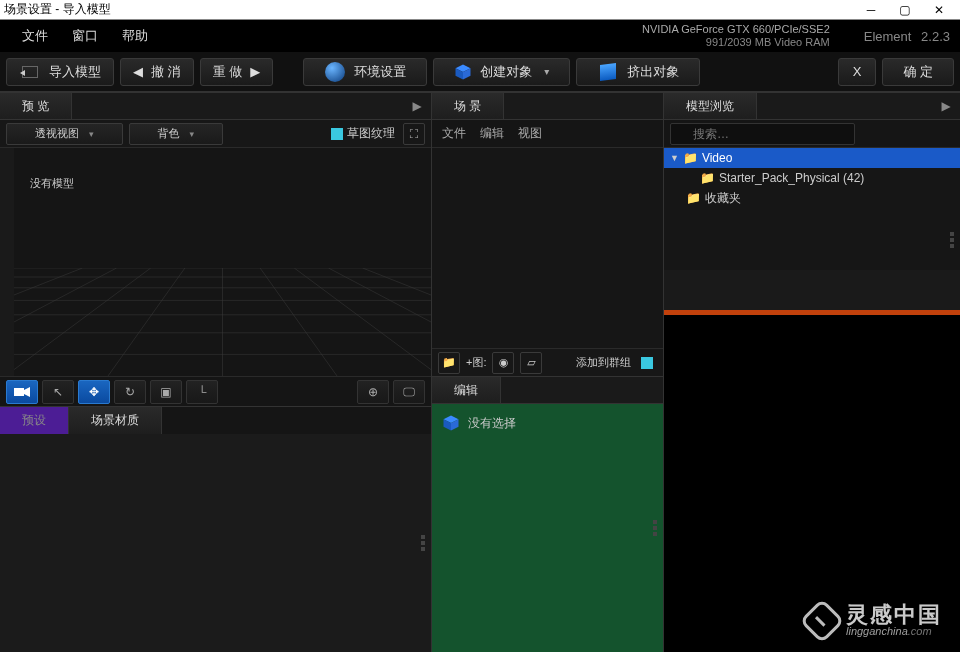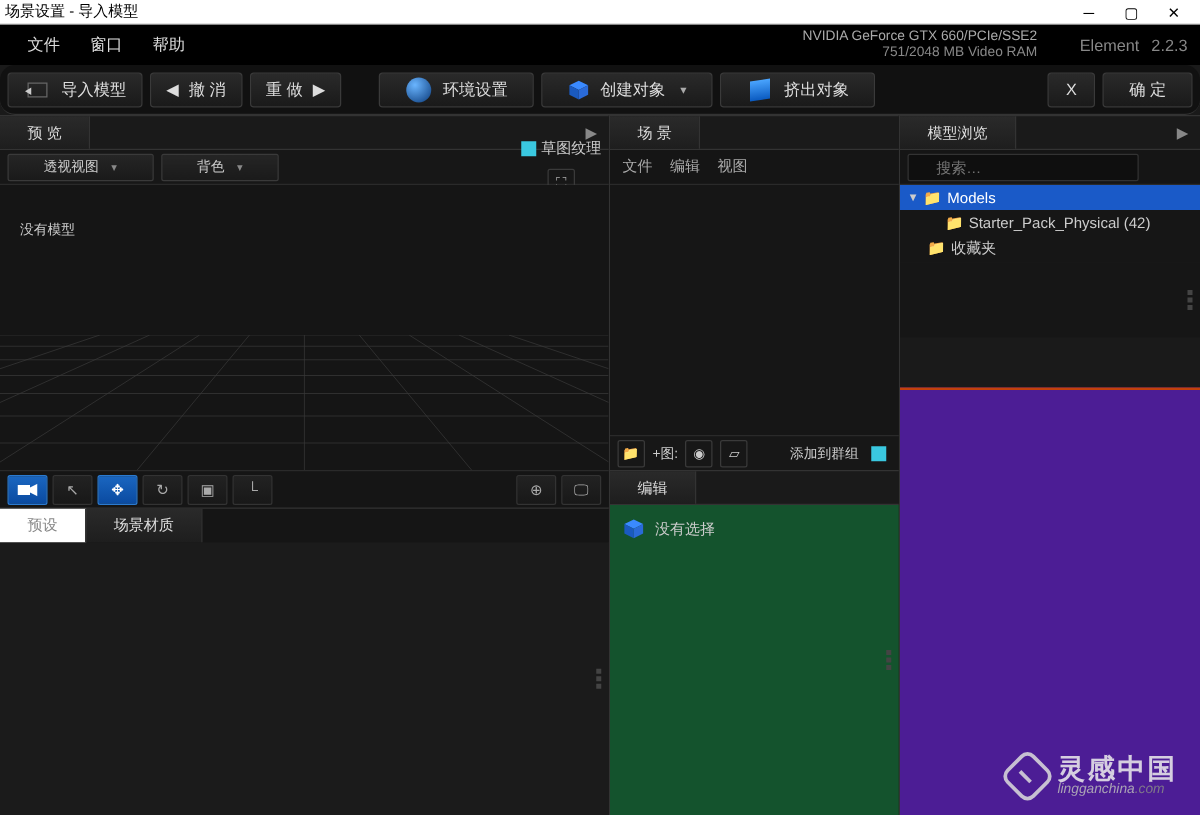--- a/index.html
+++ b/index.html
@@ -14,57 +14,57 @@
 
 .menubar { height: 32px; background: #000; display: flex; align-items: center; padding: 0 10px; font-size: 13px; }
 .menubar-item { padding: 4px 12px; cursor: pointer; color: #ddd; }
 .menubar-right { margin-left: auto; text-align: right; font-size: 11px; color: #aaa; line-height: 1.2; }
 .menubar-right .line1 { color: #aaa; margin-left: 36px; }
 .menubar-right .line2 { color: #888; }
 .menubar-version { margin-left: 28px; color: #aaa; font-size: 13px; }
 .menubar-version span { color: #888; margin-left: 6px; }
 
 
-.toolbar { height: 40px; background: #111; border-bottom: 1px solid #333; display: flex; align-items: center; padding: 0 6px; gap: 6px; border-radius: 12px; }
+.toolbar { height: 40px; background: #111; border-bottom: 1px solid #333; display: flex; align-items: center; padding: 0 6px; gap: 6px; }
 .tbtn { height: 28px; background: linear-gradient(#2a2a2a,#1a1a1a); border: 1px solid #3a3a3a; border-radius: 3px; display: flex; align-items: center; justify-content: center; padding: 0 12px; cursor: pointer; color: #ddd; font-size: 13px; gap: 8px; }
 .tbtn.wide { padding: 0 20px; }
 .tbtn-icon { width: 22px; height: 22px; display: flex; align-items: center; justify-content: center; }
 .tbtn-drop::after { content: "▾"; margin-left: 4px; font-size: 10px; color: #aaa; }
 .toolbar-spacer { flex: 1; }
 
 
 .ico-import { border:1px solid #666; width:16px; height:12px; position:relative; }
 .ico-import::before { content:""; position:absolute; left:-3px; top:3px; width:0; height:0; border-top:3px solid transparent; border-bottom:3px solid transparent; border-right:5px solid #ccc; }
 .ico-globe { width:20px; height:20px; border-radius:50%; background: radial-gradient(circle at 35% 30%, #6ab5ff, #0a3a7a); }
 .ico-extrude { width:16px; height:16px; background:linear-gradient(#4aa5ff,#0a5ac0); transform: skewY(-8deg); }
 .ico-cube3d { width:18px; height:18px; position:relative; }
 .ico-cube3d svg { width:18px; height:18px; }
 
 
 .main { display: flex; height: calc(652px - 20px - 32px - 40px); }
-.col-left { width: 488px; border-right: 1px solid #333; display:flex; flex-direction:column; }
+.col-left { width: 432px; border-right: 1px solid #333; display:flex; flex-direction:column; }
 .col-mid { width: 232px; border-right: 1px solid #333; display:flex; flex-direction:column; }
 .col-right { flex: 1; display:flex; flex-direction:column; }
 
 
 .panel-head { height: 28px; background: #1a1a1a; border-top:1px solid #333; border-bottom: 1px solid #333; display: flex; align-items: stretch; }
 .panel-tab { padding: 0 22px; display:flex; align-items:center; background: linear-gradient(#2a2a2a,#1e1e1e); border-right:1px solid #333; font-size:12px; color:#ddd; cursor:pointer; }
-.panel-tab.inactive { background:#ffffff; color:#888; }
+.panel-tab.inactive { background:#4c1d95; color:#888; }
 .panel-head-expand { margin-left:auto; width:28px; display:flex; align-items:center; justify-content:center; cursor:pointer; color:#888; }
 
 
 .preview-sub { height: 28px; display:flex; align-items:center; padding: 0 6px; gap: 6px; background:#171717; border-bottom:1px solid #2a2a2a; }
 .select-btn { height:22px; padding:0 28px; background: linear-gradient(#252525,#1a1a1a); border:1px solid #3a3a3a; border-radius:2px; display:flex; align-items:center; gap:6px; cursor:pointer; font-size:11px; color:#ccc; }
 .select-btn::after { content:"▾"; font-size:9px; color:#888; margin-left:4px; }
-.preview-sub-right { margin-left:auto; display:flex; align-items:center; gap:8px;flex-direction:column; }
+.preview-sub-right { margin-left:auto; display:flex; align-items:center; gap:8px; }
 .chk { width:12px; height:12px; background:#3ac8e0; display:inline-block; margin-right:4px; }
 .sq-btn { width:22px; height:22px; display:flex; align-items:center; justify-content:center; border:1px solid #3a3a3a; border-radius:2px; cursor:pointer; color:#aaa; }
 
 
-.viewport { position:relative; flex: 0 0 228px; background:#151515; overflow:hidden; }
+.viewport { position:relative; flex: 0 0 228px; background:#151515; overflow:hidden;margin-left:14px; }
 .viewport-label { position:absolute; top:28px; left:16px; color:#ccc; font-size:11px; }
 .grid3d { position:absolute; top:120px; left:0; right:0; bottom:0; overflow:hidden; }
 .grid3d svg { width:100%; height:100%; }
 
 
 .toolrow { height:30px; display:flex; align-items:center; gap:4px; padding:0 6px; background:#151515; border-top:1px solid #2a2a2a; }
 .toolrow .sq { width:32px; height:24px; background: linear-gradient(#222,#181818); border:1px solid #333; border-radius:2px; display:flex; align-items:center; justify-content:center; cursor:pointer; color:#aaa; }
 .toolrow .sq.active { background: linear-gradient(#1a66c0,#0a4aa0); color:#fff; border-color:#2a7ad0; }
 
 
@@ -92,21 +92,21 @@
 .search-wrap .mag { position:absolute; left:6px; top:4px; color:#666; font-size:12px; }
 
 .tree { flex:0 0 62px; background:#161616; font-size:12px; }
 .tree-item { height:20px; display:flex; align-items:center; padding:0 6px; gap:4px; cursor:pointer; }
 .tree-item.selected { background:#1a5ac8; color:#fff; }
 .tree-item .tri { font-size:9px; color:#ccc; }
 .tree-item .folder { color:#aaa; }
 .tree-indent1 { padding-left: 36px; }
 .tree-indent0b { padding-left: 22px; }
 
-.thumb-area { flex:1; background:#4c1d95; border-top:2px solid #c2410c; position:relative;margin-top:40px; }
+.thumb-area { flex:1; background:#000000; border-top:5px solid #c2410c; position:relative;margin-top:40px; }
 
 
 .watermark { position:absolute; right:18px; bottom:14px; display:flex; align-items:center; gap:8px; opacity:0.85; }
 .watermark .wm-logo { width:32px; height:32px; border:3px solid #ddd; border-radius:8px; transform:rotate(45deg); position:relative; }
 .watermark .wm-logo::before{ content:""; position:absolute; width:12px; height:3px; background:#ddd; top:13px; left:6px; }
 .watermark .wm-text { line-height:1.05; }
 .watermark .wm-text .cn { font-size:22px; color:#eee; font-weight:bold; letter-spacing:2px; }
 .watermark .wm-text .en { font-size:11px; color:#bbb; font-style:italic; }
 .watermark .wm-text .en .com { color:#888; }
 </style>
@@ -121,21 +121,21 @@
     <div class="titlebar-btn">✕</div>
   </div>
 </div>
 
 <div class="menubar">
   <div class="menubar-item">文件</div>
   <div class="menubar-item">窗口</div>
   <div class="menubar-item">帮助</div>
   <div class="menubar-right">
     <div class="line1">NVIDIA GeForce GTX 660/PCIe/SSE2</div>
-    <div class="line2">751/2048 MB Video RAM</div>
+    <div class="line2">991/2039 MB Video RAM</div>
   </div>
   <div class="menubar-version">
     <span>Element</span>
     <span>2.2.3</span>
   </div>
 </div>
 
 <div class="toolbar">
   <div class="tbtn">
     <span class="tbtn-icon">
@@ -300,21 +300,21 @@
     <div class="search-row">
       <div class="search-wrap">
         <span class="mag">🔍</span>
         <input class="search-input" placeholder="搜索…" style="">
       </div>
     </div>
     <div class="tree">
       <div class="tree-item selected">
         <span class="tri">▼</span>
         <span class="folder">📁</span>
-        <span>Models</span>
+        <span>Video</span>
       </div>
       <div class="tree-item tree-indent1">
         <span class="folder">📁</span>
         <span>Starter_Pack_Physical (42)</span>
       </div>
       <div class="tree-item tree-indent0b">
         <span class="folder">📁</span>
         <span>收藏夹</span>
       </div>
     </div>

